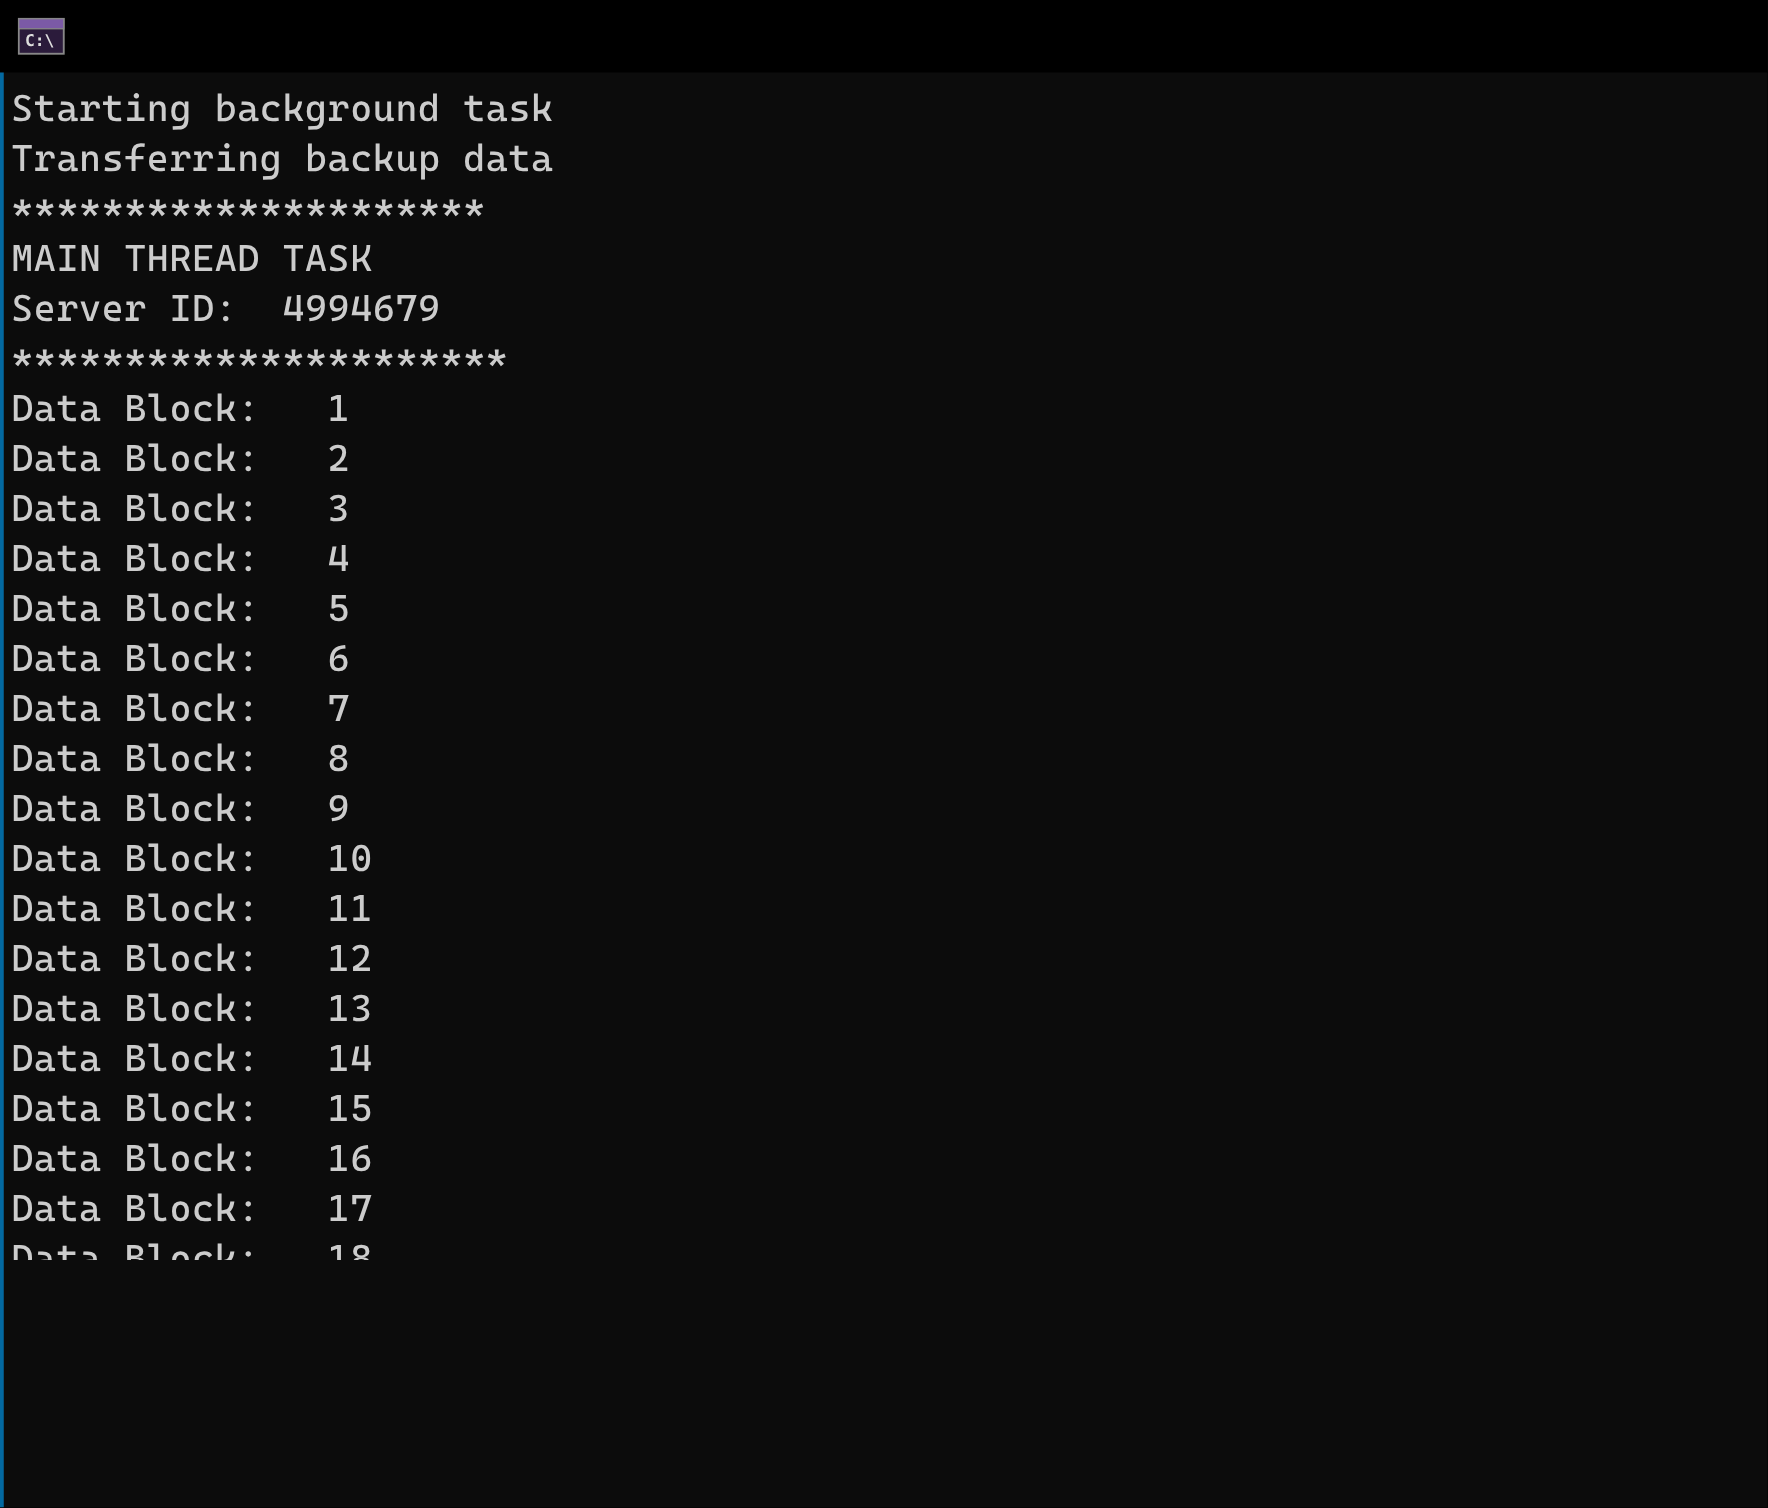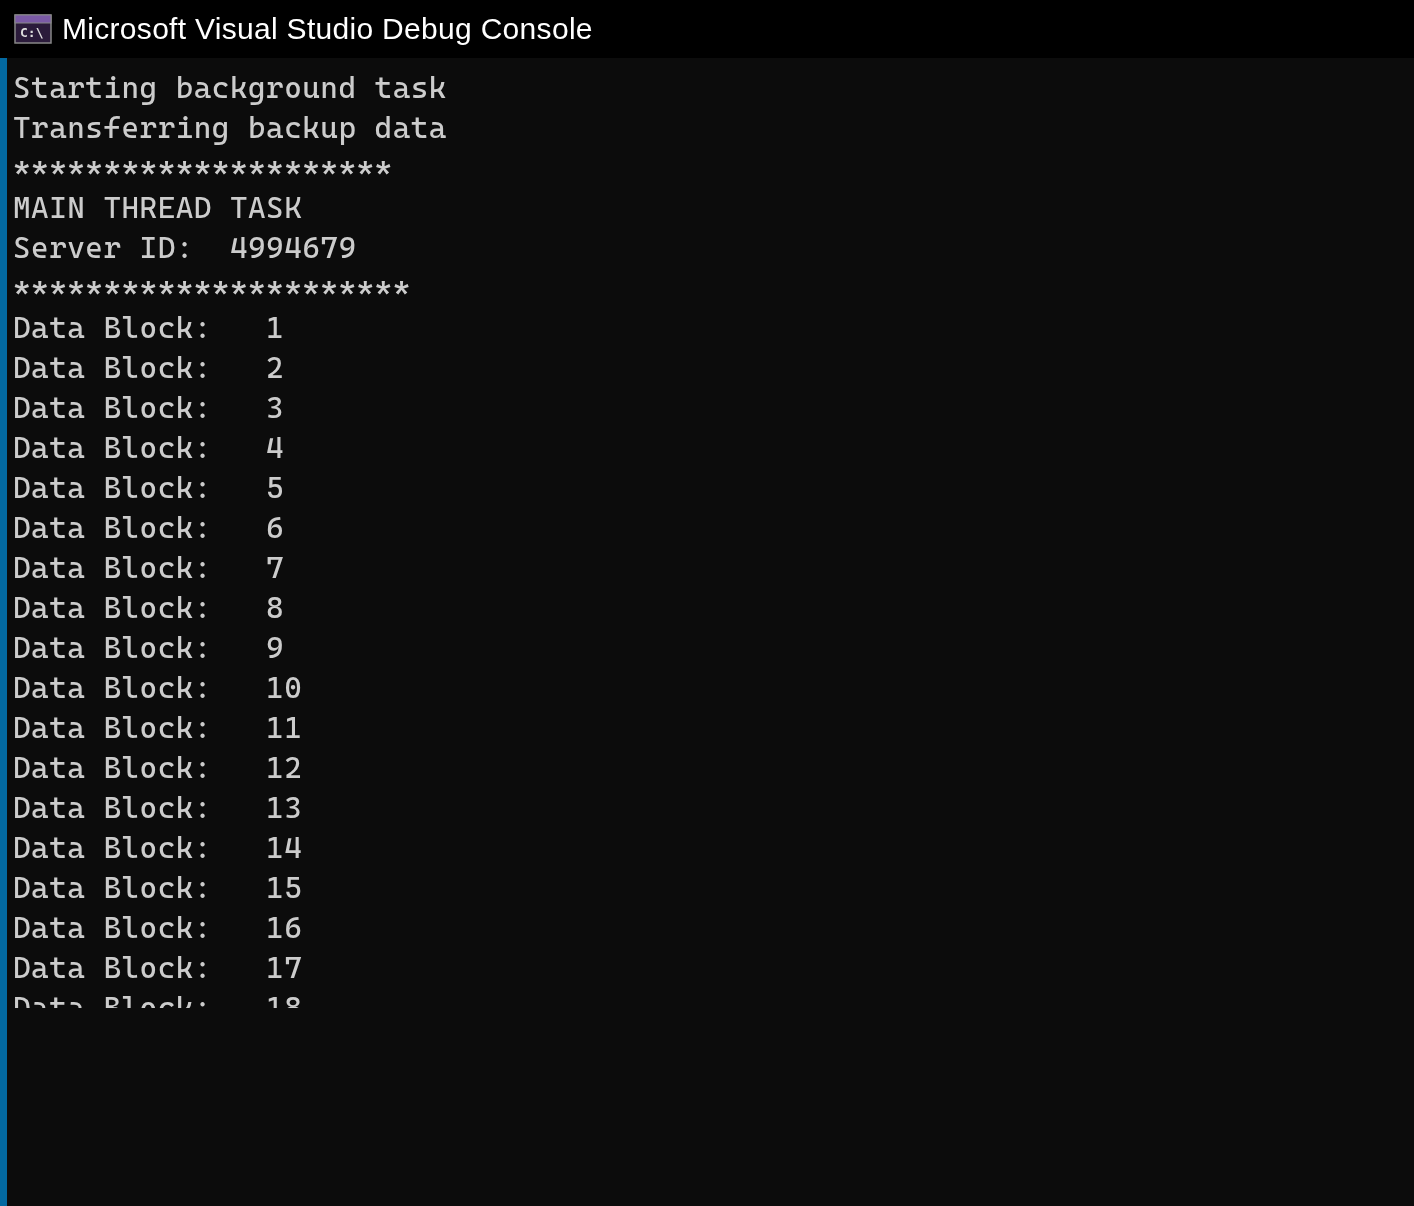--- a/index.html
+++ b/index.html
@@ -16,21 +16,21 @@
       padding: 0 14px;
       gap: 10px;
       border-bottom: 1px solid #000;
     }
     .titlebar .icon-wrap { width: 38px; height: 30px; display: flex; align-items: center; justify-content: center; }
     .titlebar .title { color: #fff; font-size: 30px; font-weight: 400; letter-spacing: 0.3px; }
 
     .console-area {
       flex: 1;
       background: #0c0c0c;
-      border-left: 7px solid #0369a1;
+      border-left: 3px solid #0369a1;
       padding: 10px 0 0 6px;
       overflow: hidden;
     }
     .console-text {
       font-family: "Cascadia Mono", "Consolas", monospace;
       font-size: 30px;
       line-height: 40px;
       color: #cccccc;
       white-space: pre;
       letter-spacing: 0.5px;
@@ -43,20 +43,19 @@
 <div class="window">
 
   <div class="titlebar">
     <span class="icon-wrap">
       <svg width="38" height="30" viewBox="0 0 38 30">
         <rect x="1" y="1" width="36" height="28" fill="#2b1b3b" stroke="#888" stroke-width="1.5"></rect>
         <rect x="1" y="1" width="36" height="8" fill="#7b5aa6" stroke="#888" stroke-width="1"></rect>
         <text x="6" y="23" font-family="monospace" font-size="13" fill="#ddd" font-weight="bold">C:\</text>
       </svg>
     </span>
-    <span class="title">Microsoft Visual Studio Debug Console</span>
   </div>
 
   <div class="console-area">
     <div class="console-text" id="console-lines"><div>Starting background task</div><div>Transferring backup data</div><div>*********************</div><div>MAIN THREAD TASK</div><div>Server ID:  4994679</div><div>**********************</div><div>Data Block:   1</div><div>Data Block:   2</div><div>Data Block:   3</div><div>Data Block:   4</div><div>Data Block:   5</div><div>Data Block:   6</div><div>Data Block:   7</div><div>Data Block:   8</div><div>Data Block:   9</div><div>Data Block:   10</div><div>Data Block:   11</div><div>Data Block:   12</div><div>Data Block:   13</div><div>Data Block:   14</div><div>Data Block:   15</div><div>Data Block:   16</div><div>Data Block:   17</div><div class="partial">Data Block:   18</div></div>
   </div>
 
 </div>
 
 </body></html>

